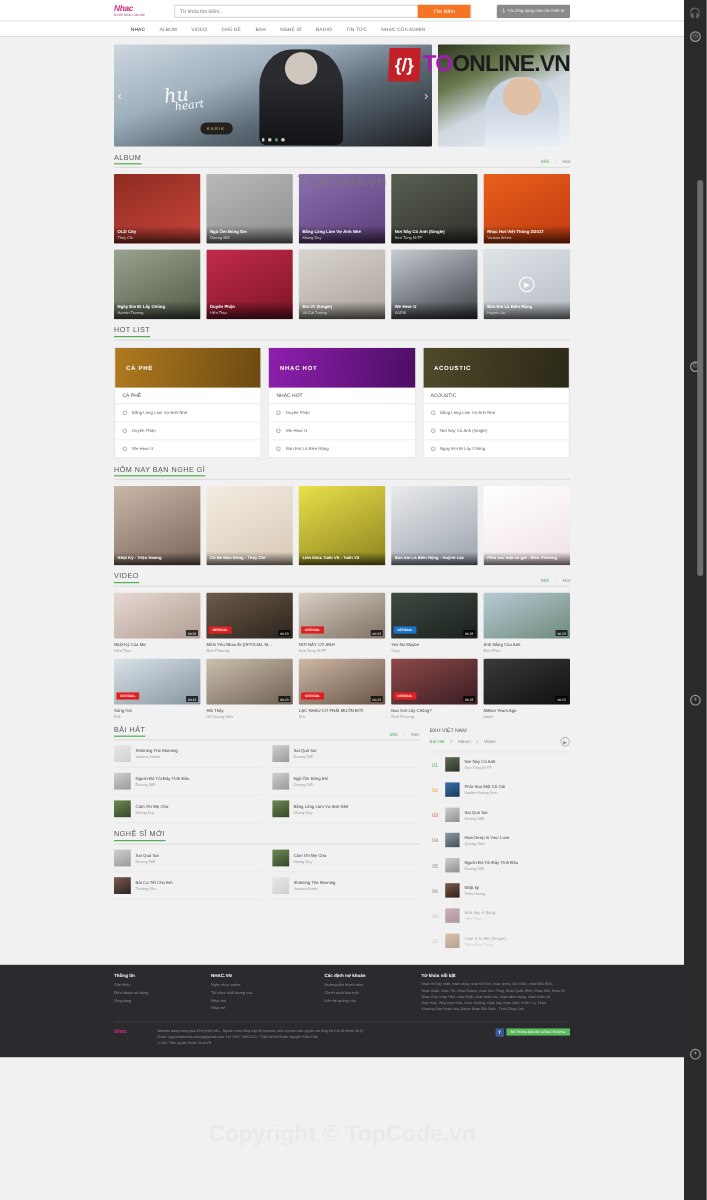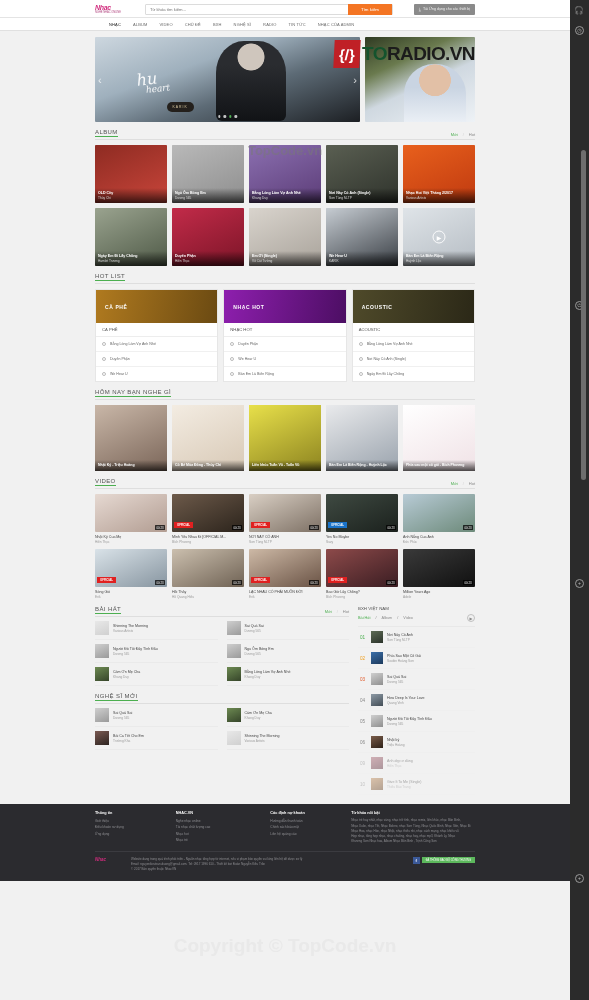--- a/index.html
+++ b/index.html
@@ -65,21 +65,21 @@
 
   
   .tc-badge {
     position: absolute; right: 0; top: 3px; display: flex; align-items: center; z-index: 30;
   }
   .tc-mark {
     width: 26px; height: 28px; background: #c02026; color: #fff; font-weight: bold; font-size: 15px;
     display: flex; align-items: center; justify-content: center; transform: skewX(-3deg);
   }
   .tc-text { font-size: 19px; font-weight: bold; letter-spacing: -.6px; color: #1c1c1c; margin-left: 2px;}
-  .tc-text .red { color: #14532d; }
+  .tc-text .red { color: #a21caf; }
 
   
   .hero { display: flex; gap: 5px; margin-top: 6px; }
   .hero-main {
     position: relative; flex: 1; height: 85px; border-radius: 1px; overflow: hidden;
     background: linear-gradient(160deg,#cdd7df 0%,#9fb0bd 35%,#5d6b76 60%,#1c1f23 100%);
   }
   .hero-figure {
     position: absolute; right: 28%; top: 4px; width: 70px; height: 80px;
     background: radial-gradient(circle at 50% 20%, #cfc6bd 0 18%, transparent 19%),
@@ -254,21 +254,21 @@
           <div class="nav-item">TIN TỨC</div>
           <div class="nav-item">NHẠC CỦA ADMIN</div>
         </div>
     </div>
 
     <div class="wrap">
 
       <div class="tc-badge">
         <div class="tc-mark">{/}</div>
         <div class="tc-text">
-          <span class="red">TO</span><span>RADIO.VN</span>
+          <span class="red">TO</span><span>ONLINE.VN</span>
         </div>
       </div>
 
       <div class="hero">
         <div class="hero-main">
           <div class="hero-figure"></div>
           <div class="hero-script">
             <span>hu</span>
             <small>heart</small>
           </div>

